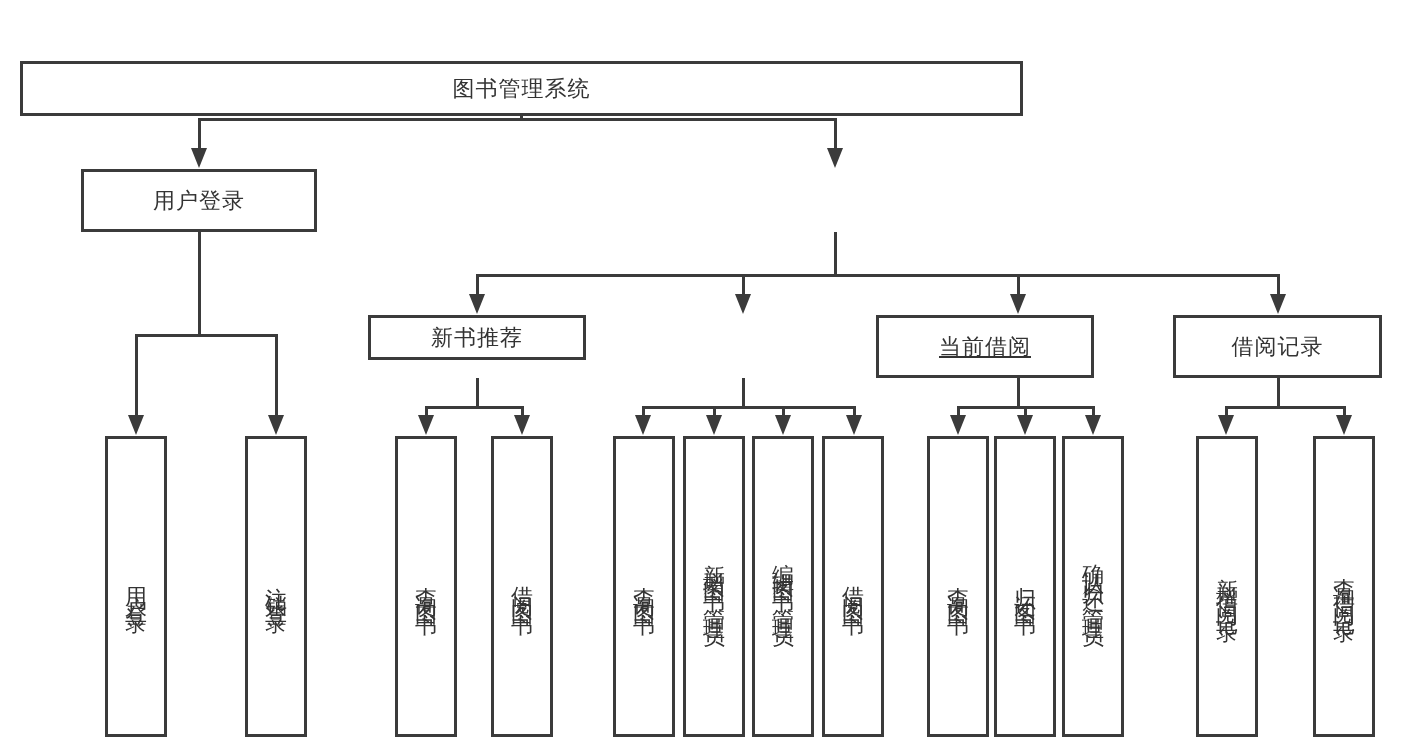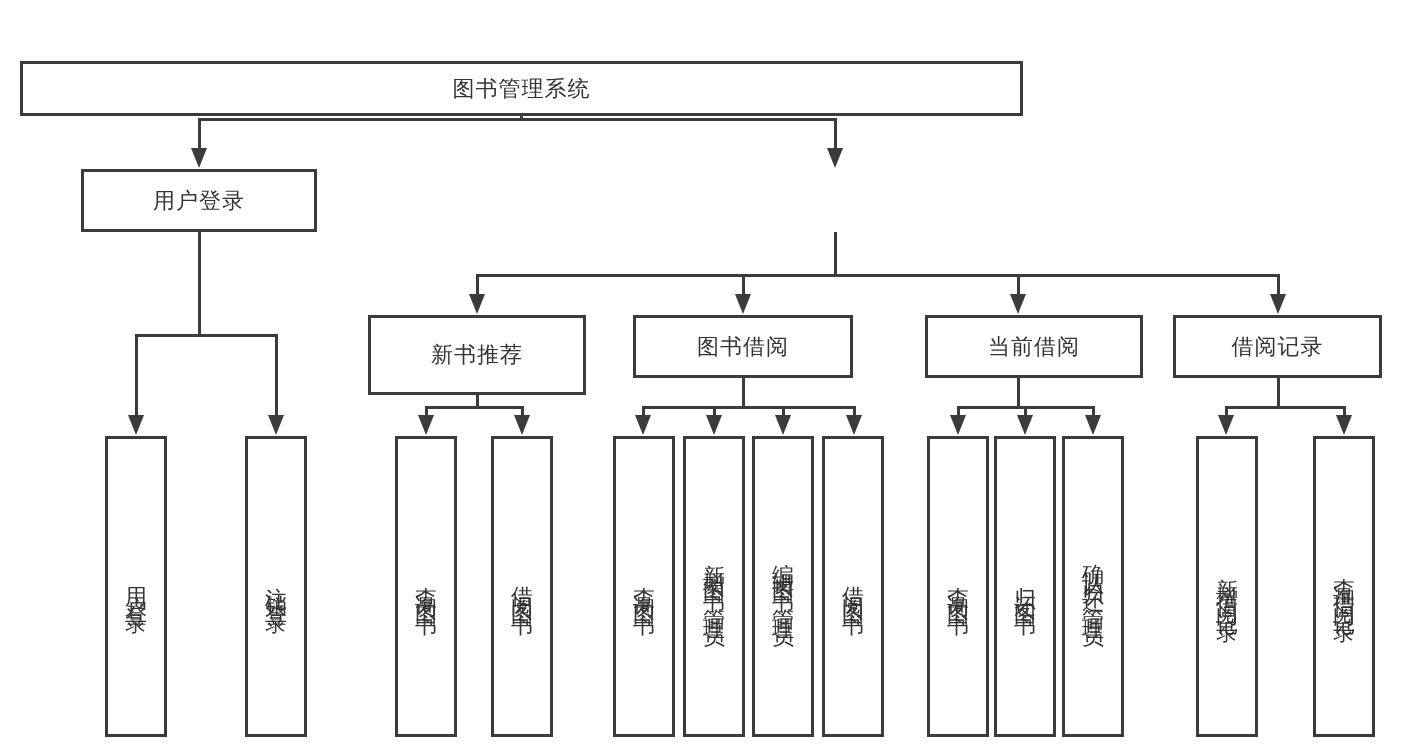--- a/index.html
+++ b/index.html
@@ -64,27 +64,24 @@
 </head>
 <body>
 
 <div class="canvas">
 <div class="node" style="left: 20px; top: 13px; width: 1003px; height: 55px; margin-top: 48px;">
       <span>图书管理系统</span>
     </div>
     <div class="node" style="left: 81px; top: 169px; width: 236px; height: 63px;">
       <span>用户登录</span>
     </div>
-    <div class="node" style="left: 368px; top: 315px; width: 218px; height: 80px;">
+    <div class="node" style="left: 368px; top: 315px; width: 218px; height: 45px;">
       <span>新书推荐</span>
     </div>
-    <div class="node" style="left: 633px; top: 315px; width: 220px; height: 63px;">
-      <span>图书借阅</span>
-    </div>
-    <div class="node" style="left: 925px; top: 315px; width: 218px; height: 63px;">
+    <div class="node" style="left: 876px; top: 315px; width: 218px; height: 63px; text-decoration: underline;">
       <span>当前借阅</span>
     </div>
     <div class="node" style="left: 1173px; top: 315px; width: 209px; height: 63px;">
       <span>借阅记录</span>
     </div>
     <div class="node leaf" style="left: 105px; top: 436px; width: 62px; height: 301px;">
       <span>用户登录</span>
     </div>
     <div class="node leaf" style="left: 245px; top: 436px; width: 62px; height: 301px;">
       <span>注销登录</span>

